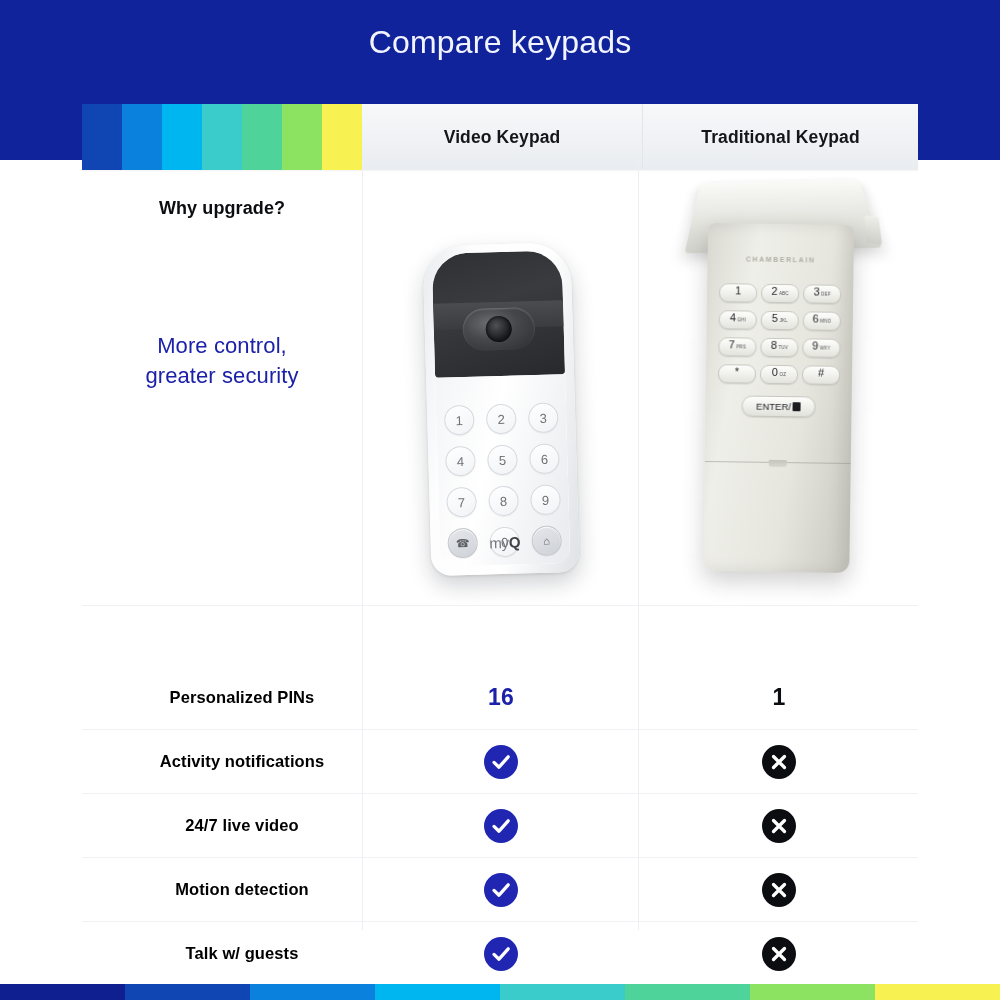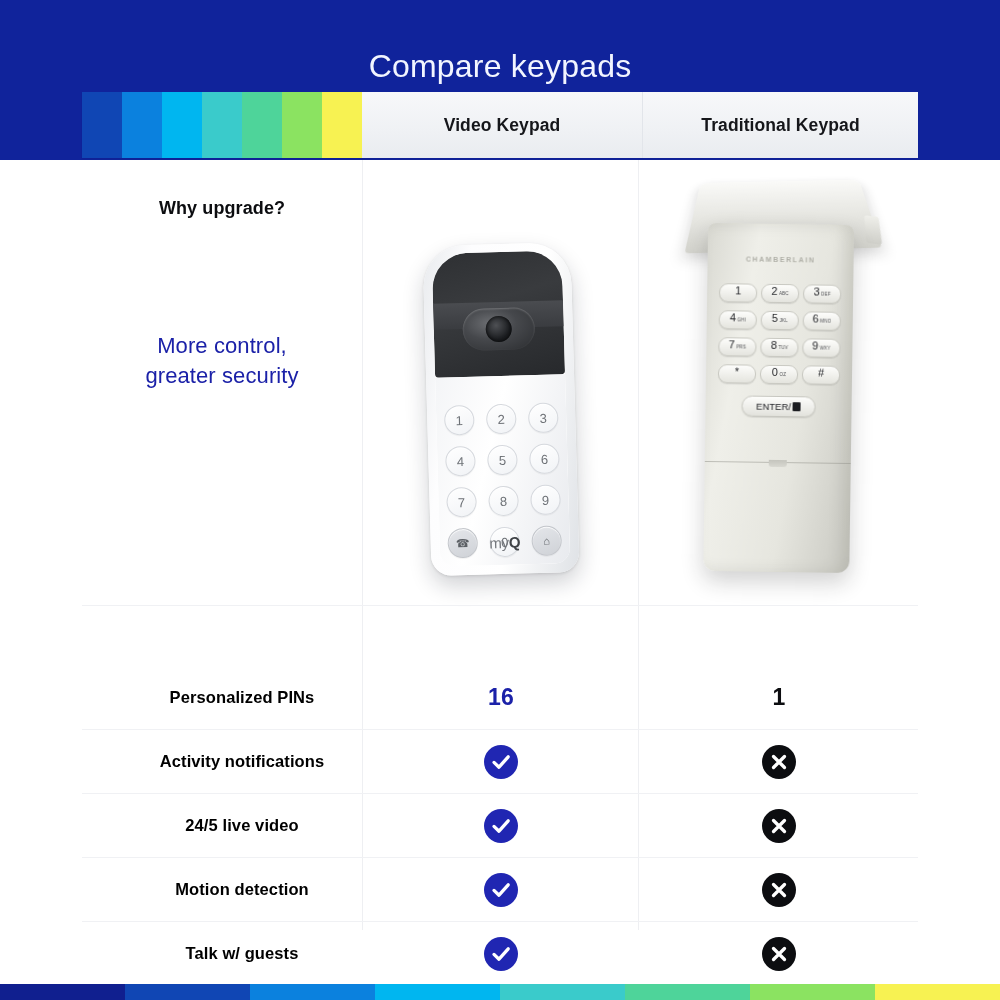--- a/index.html
+++ b/index.html
@@ -21,26 +21,25 @@
     width: 1000px; height: 160px;
     background: #10239B;
   }
   .banner-title {
     position: absolute; left: 0; top: 24px;
     width: 1000px; text-align: center;
     color: #F2F5FF;
     font-size: 32px;
     font-weight: 400;
     letter-spacing: 0.2px;
-    margin-top: 24px;
   }
 
   
   .header-card {
-    position: absolute; left: 82px; top: 92px;
+    position: absolute; left: 82px; top: 104px;
     width: 836px; height: 66px;
     background: linear-gradient(180deg,#F7F8FA 0%,#EFF1F4 60%,#E9ECF0 100%);
     display: flex;
     box-shadow: 0 1px 2px rgba(0,0,0,0.05);
   }
   .header-swatches {
     width: 280px; height: 100%;
     display: flex;
   }
   .header-swatches > i { display: block; height: 100%; flex: 1 1 auto; }
@@ -435,21 +434,21 @@
           </div>
           <div class="cell-val">
             <svg class="mark" viewBox="0 0 34 34">
               <circle cx="17" cy="17" r="17" fill="#0C0D10"></circle>
               <path d="M11.5 11.5 L22.5 22.5 M22.5 11.5 L11.5 22.5" fill="none" stroke="#fff" stroke-width="3.3" stroke-linecap="round"></path>
             </svg>
           </div>
         </div>
         <div class="row row-data">
           <div class="cell-label">
-            <span class="feat-name">24/5 live video</span>
+            <span class="feat-name">24/7 live video</span>
           </div>
           <div class="cell-val">
             <svg class="mark" viewBox="0 0 34 34">
               <circle cx="17" cy="17" r="17" fill="#2026B2"></circle>
               <path d="M10 17.4 L15 22.2 L24.2 11.8" fill="none" stroke="#fff" stroke-width="3.3" stroke-linecap="round" stroke-linejoin="round"></path>
             </svg>
           </div>
           <div class="cell-val">
             <svg class="mark" viewBox="0 0 34 34">
               <circle cx="17" cy="17" r="17" fill="#0C0D10"></circle>

